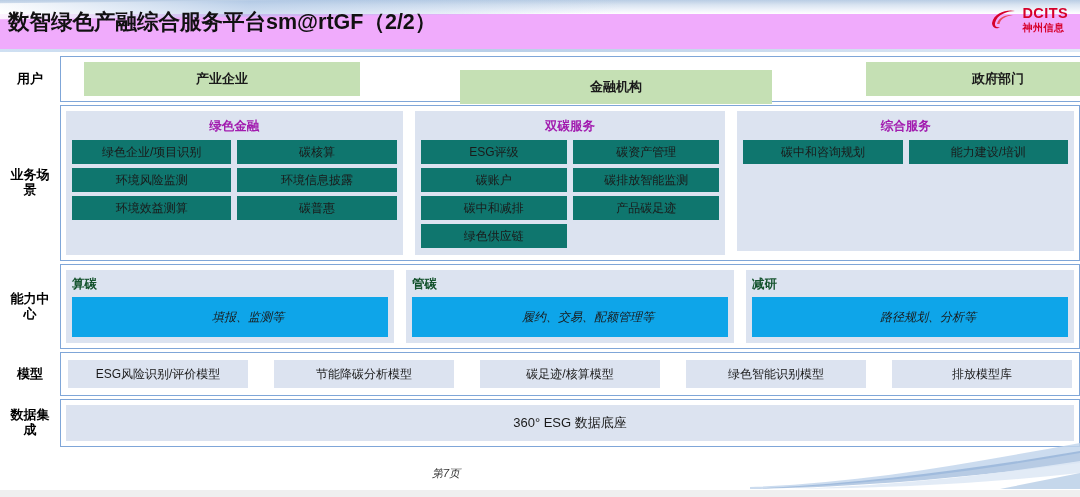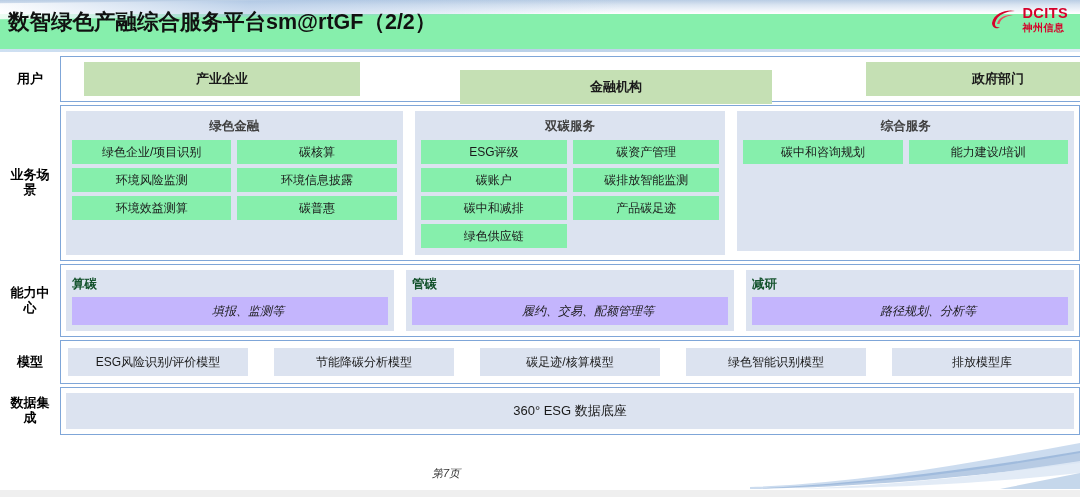--- a/index.html
+++ b/index.html
@@ -11,21 +11,21 @@
     font-family: "Liberation Sans", "DejaVu Sans", sans-serif;
     overflow: hidden;
     position: relative;
   }
 
   
   #header {
     position: relative;
     height: 52px;
     width: 1080px;
-    background: #86efac;
+    background: #f0abfc;
     overflow: hidden;
   }
   #header-swoosh {
     position: absolute;
     left: 0; top: 0;
     width: 1080px; height: 14px;
     background: linear-gradient(180deg,#b9cde4 0%, #d9e4f1 35%, #eef3fa 70%, #ffffff 100%);
     pointer-events: none;
   }
   #header-swoosh2 {
@@ -130,32 +130,32 @@
     padding: 5px 6px 7px 6px;
     flex: 1 1 0;
   }
   .scen-group.g0 { flex-grow: 1.0; }
   .scen-group.g1 { flex-grow: 0.92; }
   .scen-group.g2 { flex-grow: 1.0; }
   .scen-title {
     text-align: center;
     font-size: 12.5px;
     font-weight: bold;
-    color: #404040;
+    color: #a21caf;
     padding: 2px 0 5px 0;
   }
   .scen-grid {
     display: grid;
     grid-template-columns: 1fr 1fr;
     gap: 4px 6px;
     min-height: 104px;
     align-content: start;
   }
   .scen-cell {
-    background: #86efac;
+    background: #0f766e;
     height: 24px;
     display: flex;
     align-items: center;
     justify-content: center;
     font-size: 12px;
     color: #1a1a1a;
     white-space: nowrap;
   }
   .scen-cell.empty { background: transparent; }
 
@@ -163,22 +163,22 @@
   .cap-row { display: flex; gap: 12px; }
   .cap-group { flex: 1 1 0; background: #dce3f0; padding: 4px 6px 6px 6px; }
   .cap-title {
     text-align: left;
     font-size: 12.5px;
     font-weight: bold;
     color: #14532d;
     padding: 2px 0 4px 0;
   }
   .cap-sub {
-    background: #c4b5fd;
-    height: 28px;
+    background: #0ea5e9;
+    height: 40px;
     display: flex;
     align-items: center;
     justify-content: center;
     font-size: 12px;
     font-style: italic;
     color: #1a1a1a;
     padding-left: 36px;
   }
 
   

